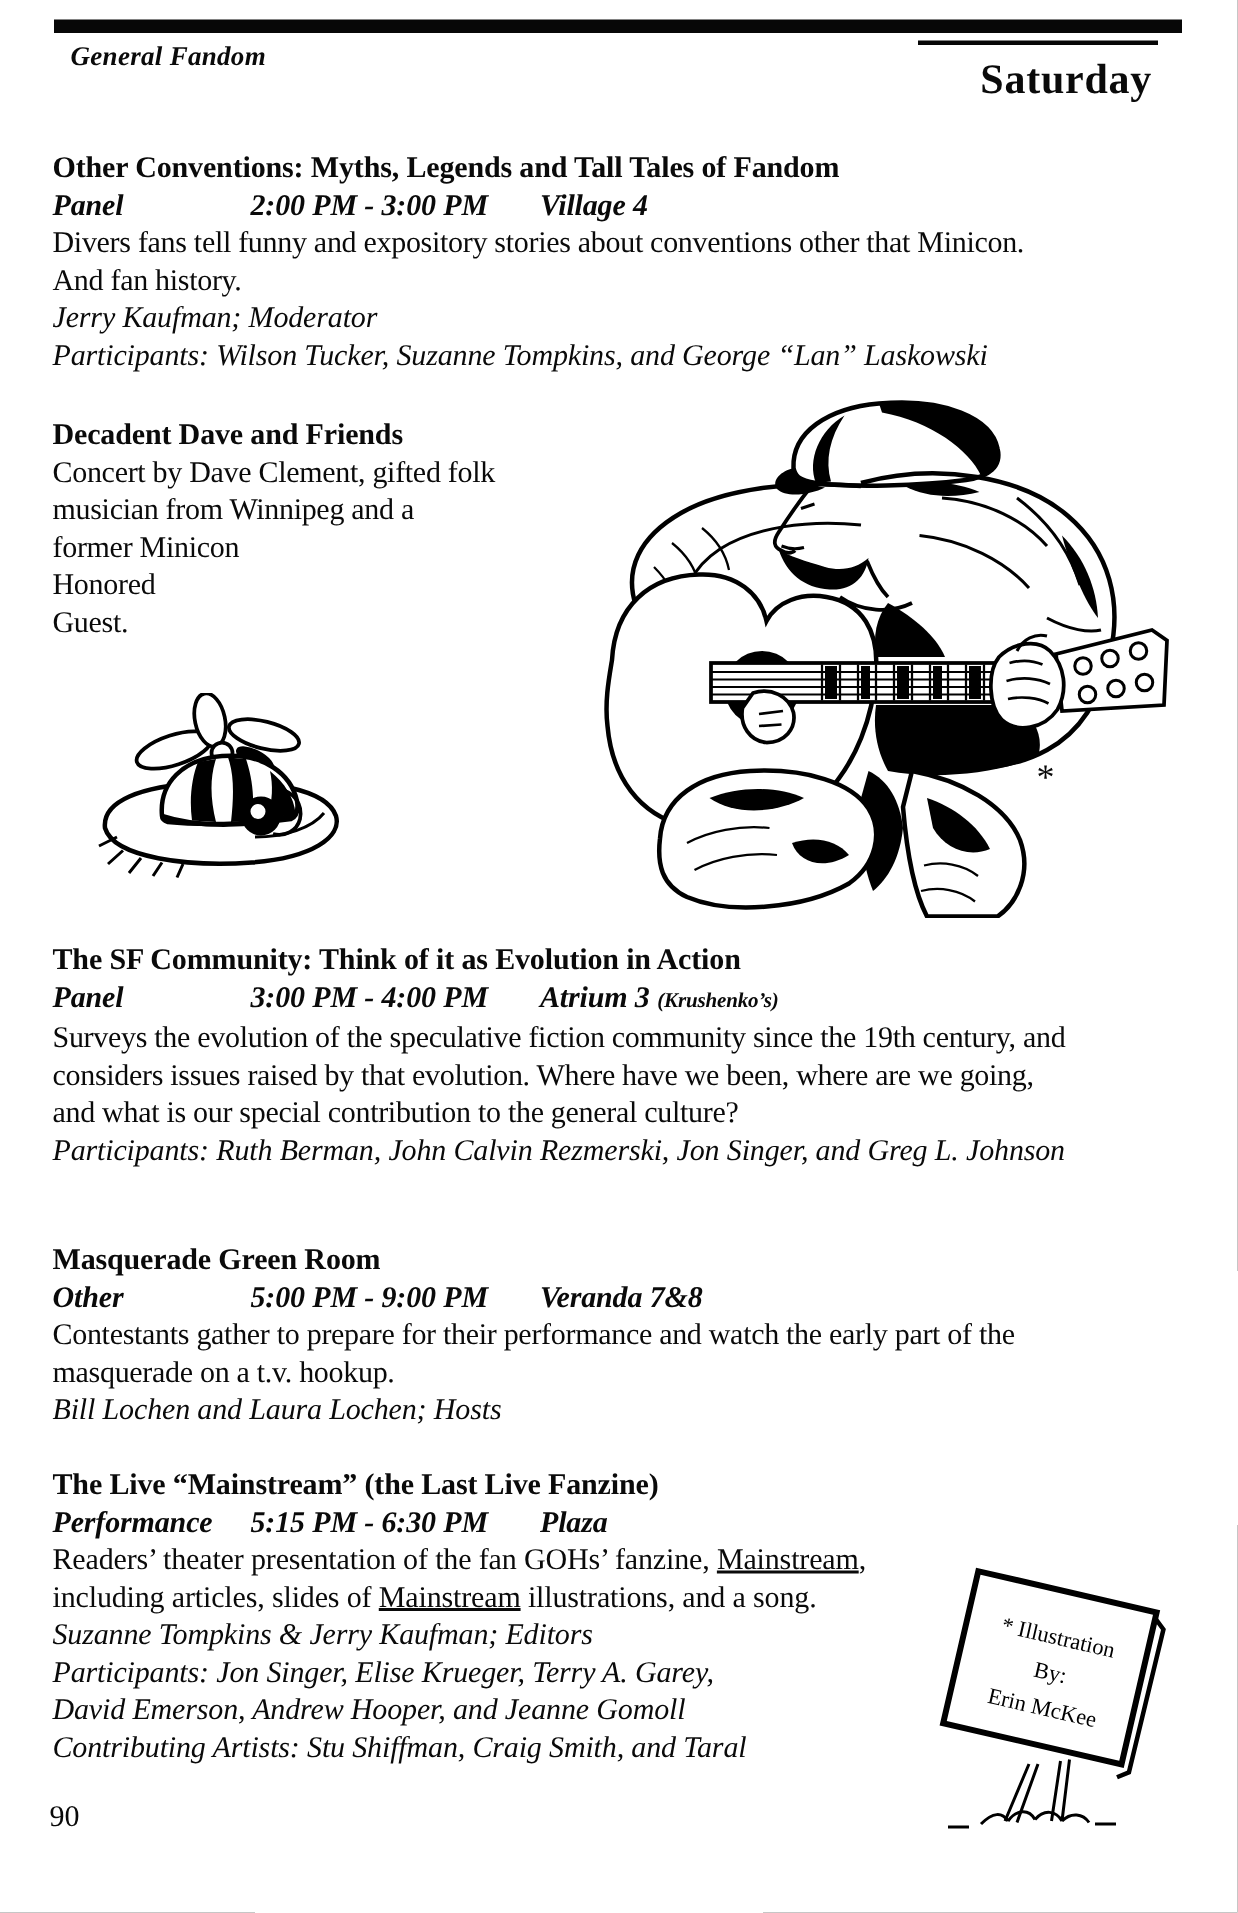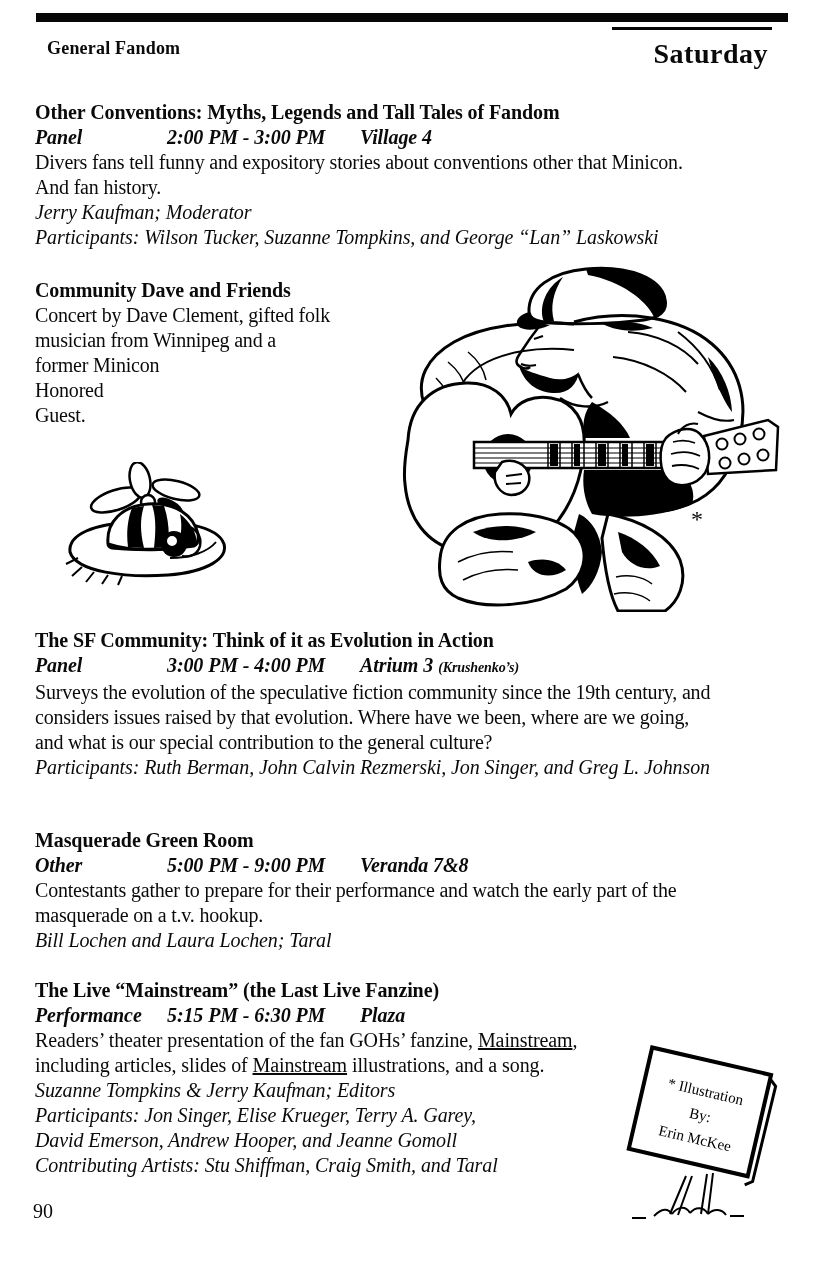--- a/index.html
+++ b/index.html
@@ -4,21 +4,21 @@
 <style>
   html,body{margin:0;padding:0;background:#9a9a9a;}
   .page{
     position:relative;width:825px;height:1275px;margin:0 auto;
     background:#ffffff;color:#0a0a0a;
     font-family:"Liberation Serif","DejaVu Serif",serif;
     overflow:hidden;
   }
   .topbar{position:absolute;left:36px;top:13px;width:752px;height:9px;background:#070707;}
   .topbar-frag{position:absolute;left:612px;top:27px;width:160px;height:3px;background:#070707;}
-  .category{position:absolute;left:47px;top:38px;font-size:18px;font-weight:bold;letter-spacing:.2px;}
+  .category{position:absolute;left:47px;top:27px;font-size:18px;font-weight:bold;font-style:italic;letter-spacing:.2px;}
   .day{position:absolute;right:57px;top:38px;font-size:28px;font-weight:bold;letter-spacing:.5px;}
   .event{position:absolute;left:35px;width:775px;font-size:20px;line-height:25px;letter-spacing:-.1px;}
   .event-title{font-weight:bold;}
   .event-meta{font-weight:bold;font-style:italic;}
   .etype{display:inline-block;width:132px;}
   .etime{display:inline-block;width:193px;}
   .eloc-note{font-size:14px;margin-left:5px;}
   .event-desc{white-space:pre-line;letter-spacing:-.2px;}
   .event-credit{font-style:italic;}
   .u{text-decoration:underline;}
@@ -44,21 +44,21 @@
     <div class="event-meta">
       <span class="etype">Panel</span><span class="etime">2:00 PM - 3:00 PM</span><span class="eloc">Village 4</span>
     </div>
     <div class="event-desc">Divers fans tell funny and expository stories about conventions other that Minicon.
 And fan history.</div>
     <div class="event-credit">Jerry Kaufman; Moderator</div>
     <div class="event-credit">Participants: Wilson Tucker, Suzanne Tompkins, and George “Lan” Laskowski</div>
   </section>
 
   <section class="event" style="top:278px">
-    <div class="event-title">Community Dave and Friends</div>
+    <div class="event-title">Decadent Dave and Friends</div>
     <div class="event-desc narrow-desc">Concert by Dave Clement, gifted folk
 musician from Winnipeg and a
 former Minicon
 Honored
 Guest.</div>
   </section>
 
   <section class="event" style="top:628px">
     <div class="event-title">The SF Community: Think of it as Evolution in Action</div>
     <div class="event-meta">
@@ -70,21 +70,21 @@
     <div class="event-credit">Participants: Ruth Berman, John Calvin Rezmerski, Jon Singer, and Greg L. Johnson</div>
   </section>
 
   <section class="event" style="top:828px">
     <div class="event-title">Masquerade Green Room</div>
     <div class="event-meta">
       <span class="etype">Other</span><span class="etime">5:00 PM - 9:00 PM</span><span class="eloc">Veranda 7&amp;8</span>
     </div>
     <div class="event-desc">Contestants gather to prepare for their performance and watch the early part of the
 masquerade on a t.v. hookup.</div>
-    <div class="event-credit">Bill Lochen and Laura Lochen; Taral</div>
+    <div class="event-credit">Bill Lochen and Laura Lochen; Hosts</div>
   </section>
 
   <section class="event" style="top:978px">
     <div class="event-title">The Live “Mainstream” (the Last Live Fanzine)</div>
     <div class="event-meta">
       <span class="etype">Performance</span><span class="etime">5:15 PM - 6:30 PM</span><span class="eloc">Plaza</span>
     </div>
     <div class="med-desc">
       <div><span>Readers’ theater presentation of the fan GOHs’ fanzine,  </span><span class="u">Mainstream</span><span>,</span></div>
       <div><span>including articles, slides of </span><span class="u">Mainstream</span><span> illustrations, and a song.</span></div>

